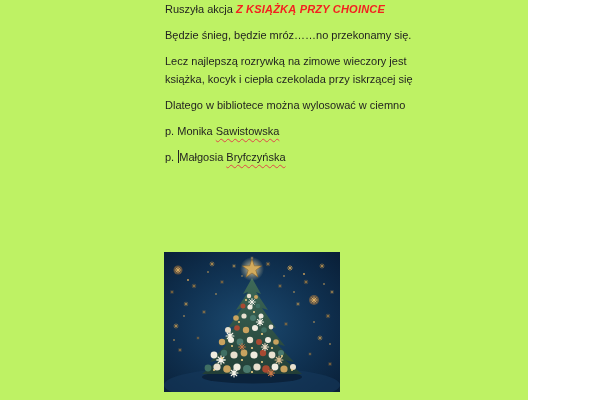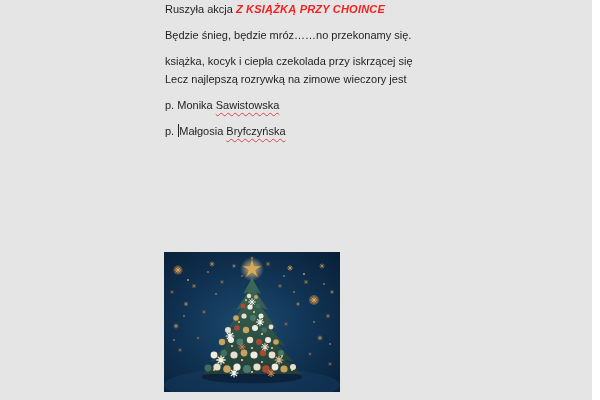--- a/index.html
+++ b/index.html
@@ -1,22 +1,22 @@
 <!DOCTYPE html>
 <html><head>
 <meta charset="utf-8">
 <style>
   * { margin: 0; padding: 0; box-sizing: border-box; }
   html, body { width: 600px; height: 400px; overflow: hidden; background: #ffffff; }
   body { font-family: "Liberation Sans", sans-serif; }
 
   .page {
     position: relative;
-    width: 592px; height: 400px;
-    background: #e5e5e5;
+    width: 528px; height: 400px;
+    background: #bef264;
   }
 
   .doc-text {
     position: absolute;
     left: 165px; top: 0;
     width: 295px;
     color: #1f1f1f;
     font-size: 11px;
     line-height: 18px;
   }
@@ -60,25 +60,26 @@
 
 <div class="page">
 
   <div class="doc-text">
 
     <p class="para"><span>Ruszyła akcja </span><span class="red-italic">Z KSIĄŻKĄ PRZY CHOINCE</span></p>
 
     <p class="para"><span>Będzie śnieg, będzie mróz……no przekonamy się.</span></p>
 
     <p class="para">
+      <span class="line">Lecz najlepszą rozrywką na zimowe wieczory jest</span>
       <span class="line">książka, kocyk i ciepła czekolada przy iskrzącej się</span>
-      <span class="line">Lecz najlepszą rozrywką na zimowe wieczory jest</span>
     </p>
 
     <p class="para">
+      <span class="line">Dlatego w bibliotece można wylosować w ciemno</span>
     </p>
 
     <p class="para"><span>p. Monika </span><span class="misspelled">Sawistowska</span></p>
 
     <p class="para"><span>p. </span><span class="caret"></span><span>Małgosia </span><span class="misspelled">Bryfczyńska</span></p>
   </div>
 
   <div class="tree-figure">
     <svg viewBox="0 0 176 140" width="176" height="140">
       <defs>

